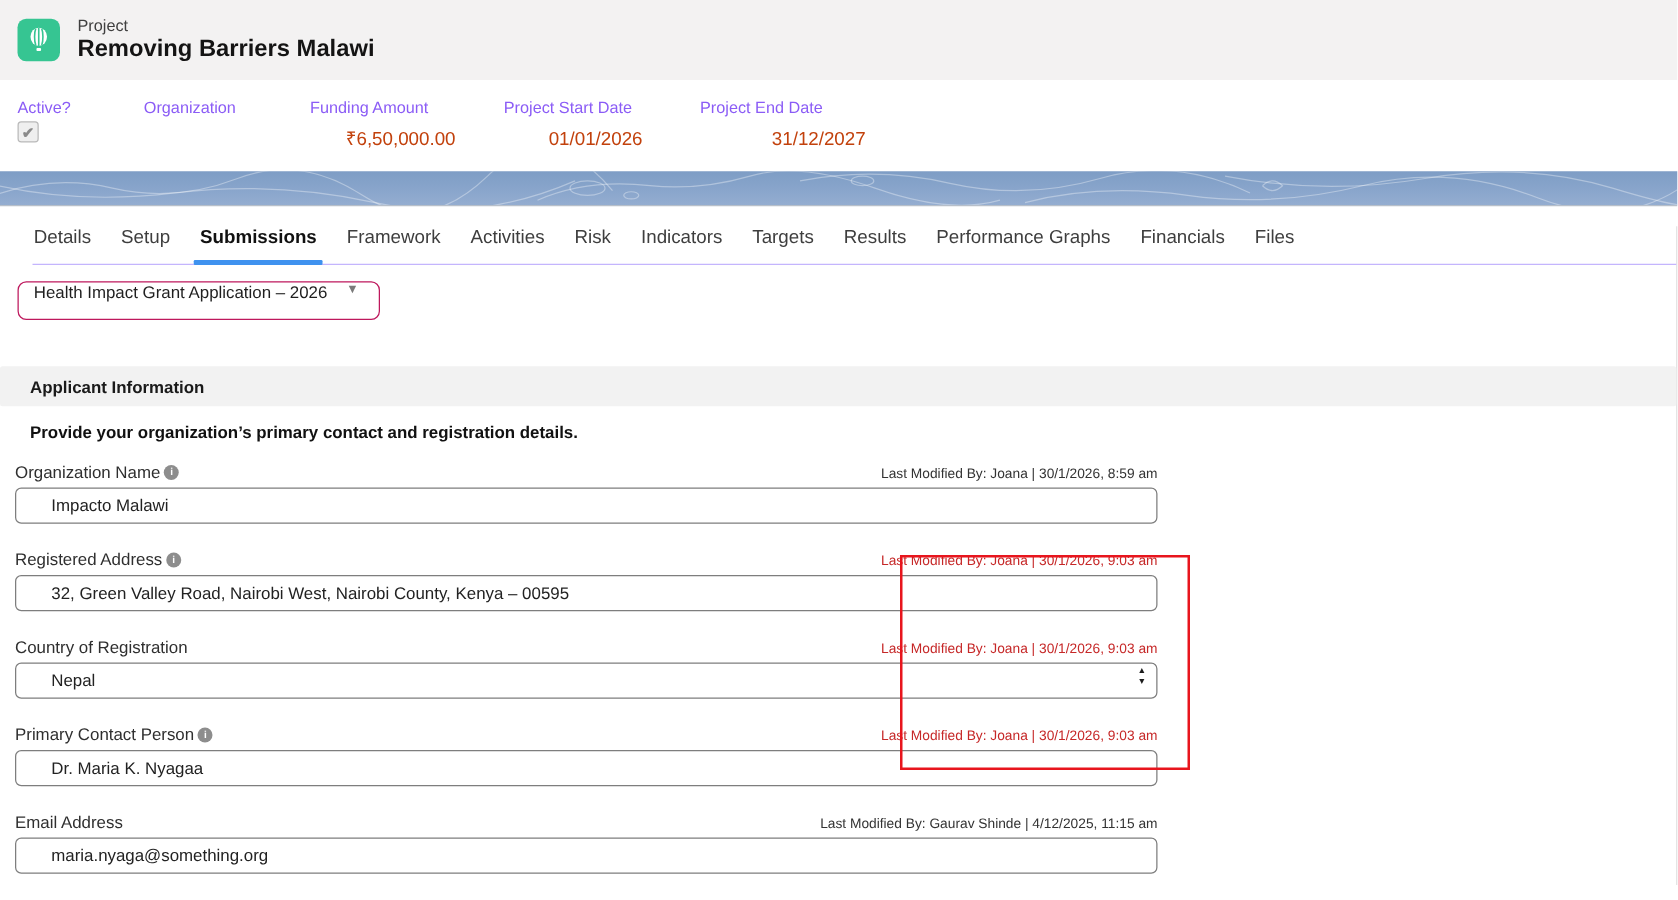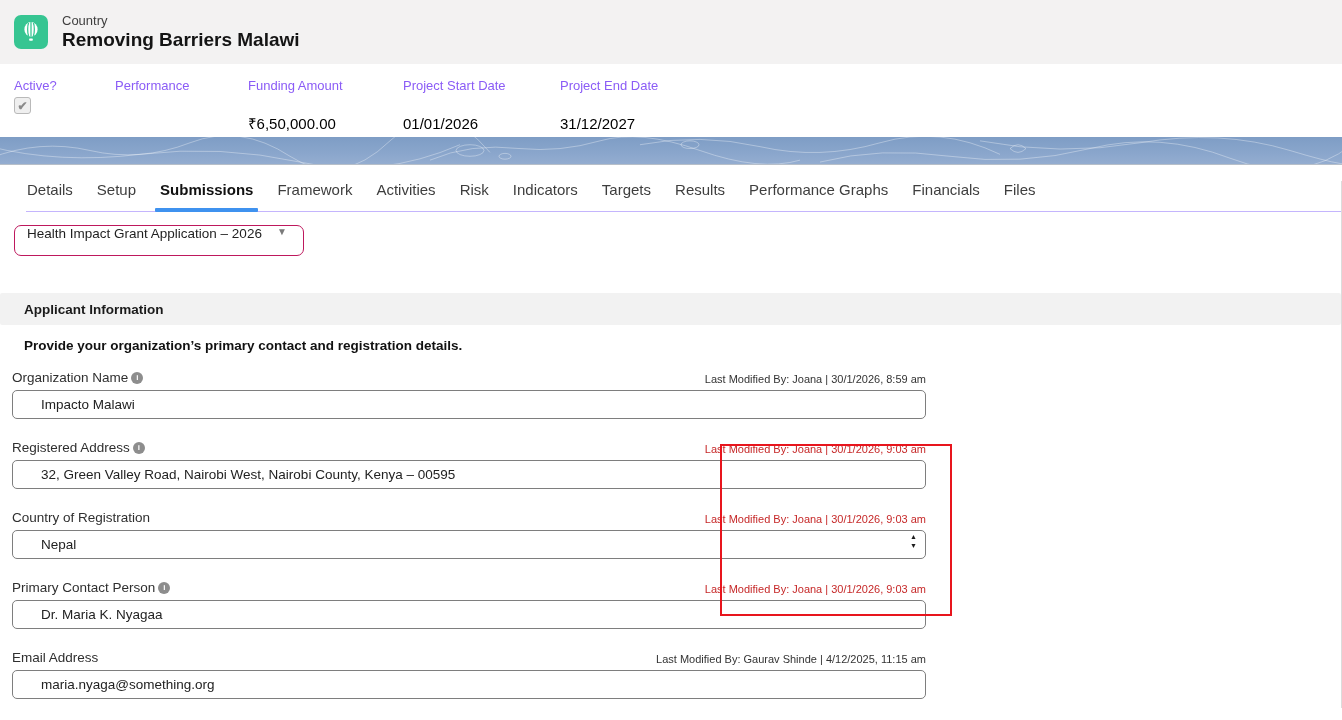--- a/index.html
+++ b/index.html
@@ -10,21 +10,21 @@
   .header { height:64px; background:#f3f2f2; display:flex; align-items:center; padding-left:14px; }
   .obj-icon { width:34px; height:34px; border-radius:7px; background:#36c592; display:flex; align-items:center; justify-content:center; flex:0 0 auto; }
   .header-text { margin-left:14px; }
   .record-type { font-size:13px; color:#3f3f3f; line-height:16px; }
   .record-title { font-size:19px; font-weight:bold; color:#141414; line-height:22px; }
 
   
   .highlights { height:73px; background:#fff; display:flex; padding:13px 0 0 14px; }
   .hl-field { padding-right:10px; }
   .hl-label { font-size:13px; color:#8b5cf6; line-height:17px; }
-  .hl-value { font-size:15px; color:#000000; line-height:20px; margin-top:20px; }
+  .hl-value { font-size:15px; color:#c2410c; line-height:20px; margin-top:8px;text-align:center; }
   .hl-w1{width:101px}.hl-w2{width:133px}.hl-w3{width:155px}.hl-w4{width:157px}.hl-w5{width:200px}
   .checkbox { width:17px; height:17px; background:#efefef; border:1px solid #b9b9b9; border-radius:3px;
               display:flex; align-items:center; justify-content:center; font-size:12px; color:#8a8a8a; font-weight:bold; margin-top:3px; }
 
   
   .topo { height:28px; background:linear-gradient(180deg,#7e9dc5 0%,#8aa6cc 60%,#94add0 100%); position:relative; overflow:hidden; border-bottom:1px solid #b7bfc9; }
   .topo svg { position:absolute; inset:0; width:100%; height:100%; }
 
   
   .main { position:relative; height:527px; border-right:1px solid #dcdcdc; }
@@ -72,34 +72,34 @@
   <div class="obj-icon">
     <svg width="22" height="22" viewBox="0 0 24 24">
       <ellipse cx="12" cy="9.2" rx="7.2" ry="8" fill="#ffffff"></ellipse>
       <path d="M9.4 2.2 C8 5 8 13 9.4 16.4" stroke="#36c592" stroke-width="1.4" fill="none"></path>
       <path d="M14.6 2.2 C16 5 16 13 14.6 16.4" stroke="#36c592" stroke-width="1.4" fill="none"></path>
       <line x1="12" y1="1.2" x2="12" y2="17.2" stroke="#36c592" stroke-width="1.4"></line>
       <rect x="10" y="19" width="4" height="2.6" rx="0.8" fill="#ffffff"></rect>
     </svg>
   </div>
   <div class="header-text">
-    <div class="record-type">Country</div>
+    <div class="record-type">Project</div>
     <div class="record-title">Removing Barriers Malawi</div>
   </div>
 </div>
 
 <div class="highlights">
   <div class="hl-field hl-w1">
     <div class="hl-label">Active?</div>
     <div class="checkbox">
       <span>✔</span>
     </div>
   </div>
   <div class="hl-field hl-w2">
-    <div class="hl-label">Performance</div>
+    <div class="hl-label">Organization</div>
     <div class="hl-value"></div>
   </div>
   <div class="hl-field hl-w3">
     <div class="hl-label">Funding Amount</div>
     <div class="hl-value">₹6,50,000.00</div>
   </div>
   <div class="hl-field hl-w4">
     <div class="hl-label">Project Start Date</div>
     <div class="hl-value">01/01/2026</div>
   </div>

